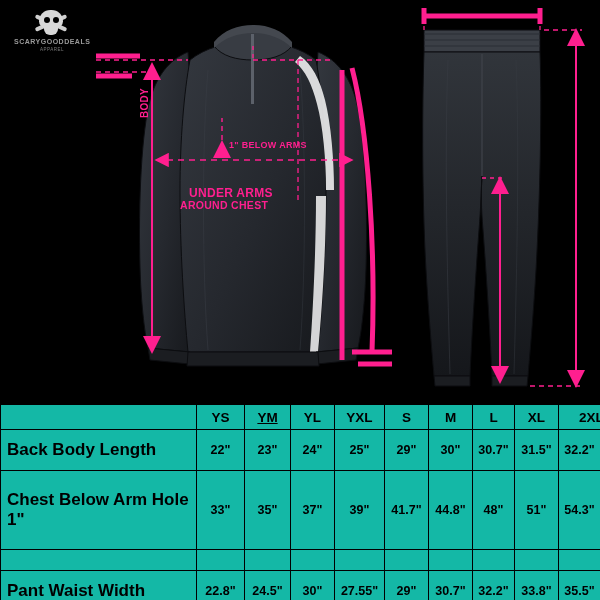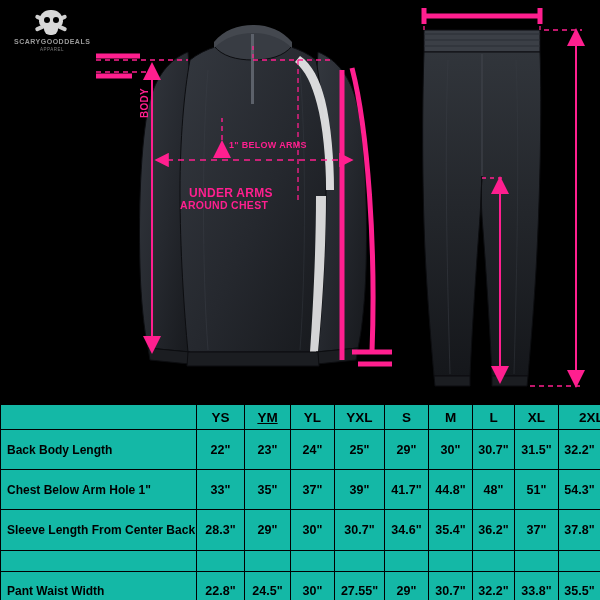--- a/index.html
+++ b/index.html
@@ -108,21 +108,21 @@
     font-weight: bold;
     text-align: center;
     color: #000;
     padding: 0;
     height: 21px;
     font-family: "Liberation Sans", sans-serif;
   }
   #sizechart th.corner, #sizechart td.rowlabel {
     text-align: left;
     padding-left: 6px;
-    font-size: 12px;
+    font-size: 17px;
   }
   #sizechart tr.spacer td { height: 11px; border-left: 1px solid #000; border-right: 1px solid #000; border-top: 1px solid #000; border-bottom: 1px solid #000;}
   #sizechart tr.headrow th { height: 25px; font-size: 13.5px; }
 </style>
 </head>
 <body>
 
 <div id="page">
 
   <div id="illustration">
@@ -284,32 +284,20 @@
         <td>33"</td>
         <td>35"</td>
         <td>37"</td>
         <td>39"</td>
         <td>41.7"</td>
         <td>44.8"</td>
         <td>48"</td>
         <td>51"</td>
         <td>54.3"</td>
       </tr>
-      <tr>
-        <td class="rowlabel">Sleeve Length From Center Back</td>
-        <td>28.3"</td>
-        <td>29"</td>
-        <td>30"</td>
-        <td>30.7"</td>
-        <td>34.6"</td>
-        <td>35.4"</td>
-        <td>36.2"</td>
-        <td>37"</td>
-        <td>37.8"</td>
-      </tr>
       <tr class="spacer">
         <td></td>
         <td></td>
         <td></td>
         <td></td>
         <td></td>
         <td></td>
         <td></td>
         <td></td>
         <td></td>

